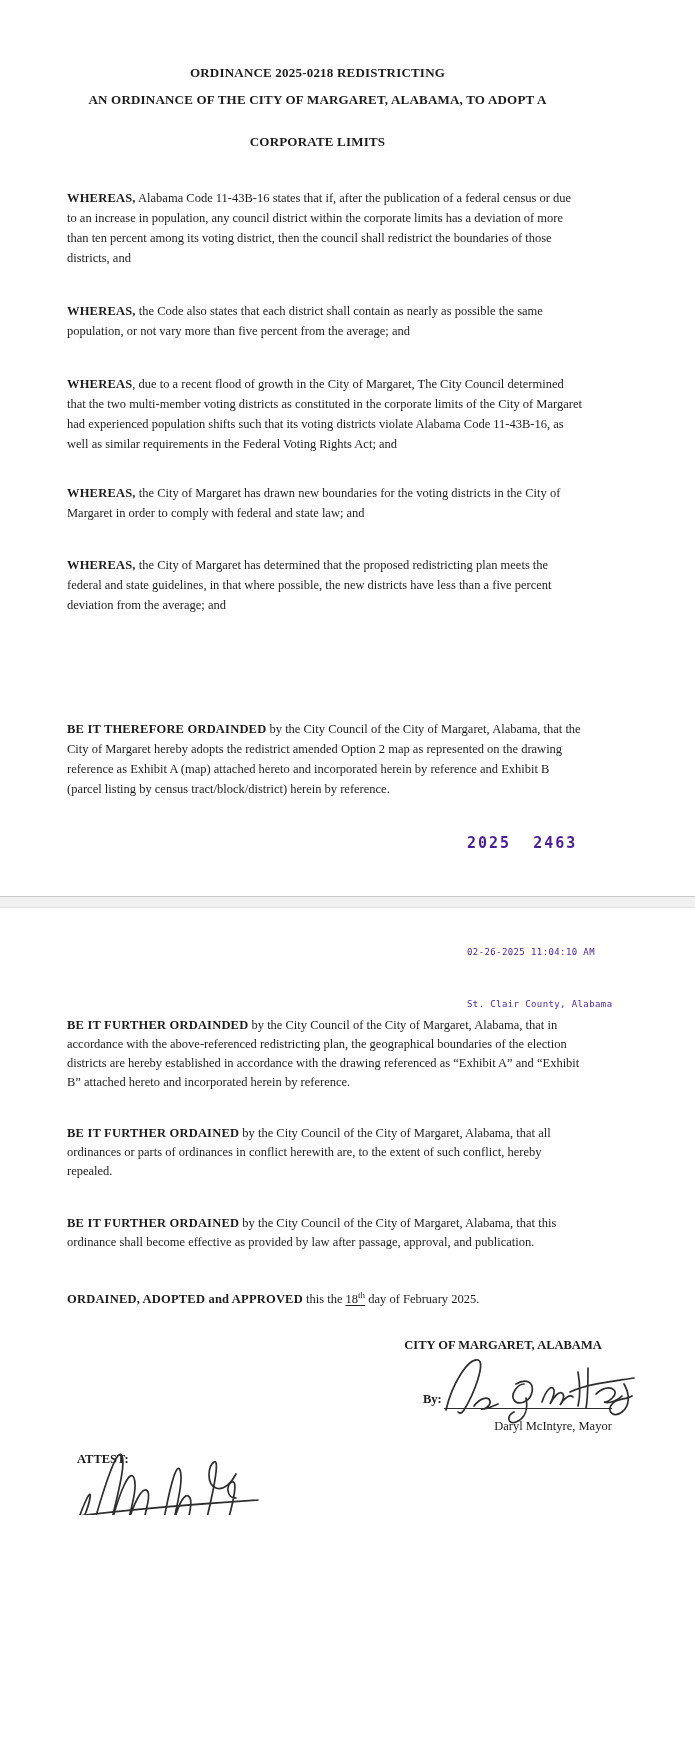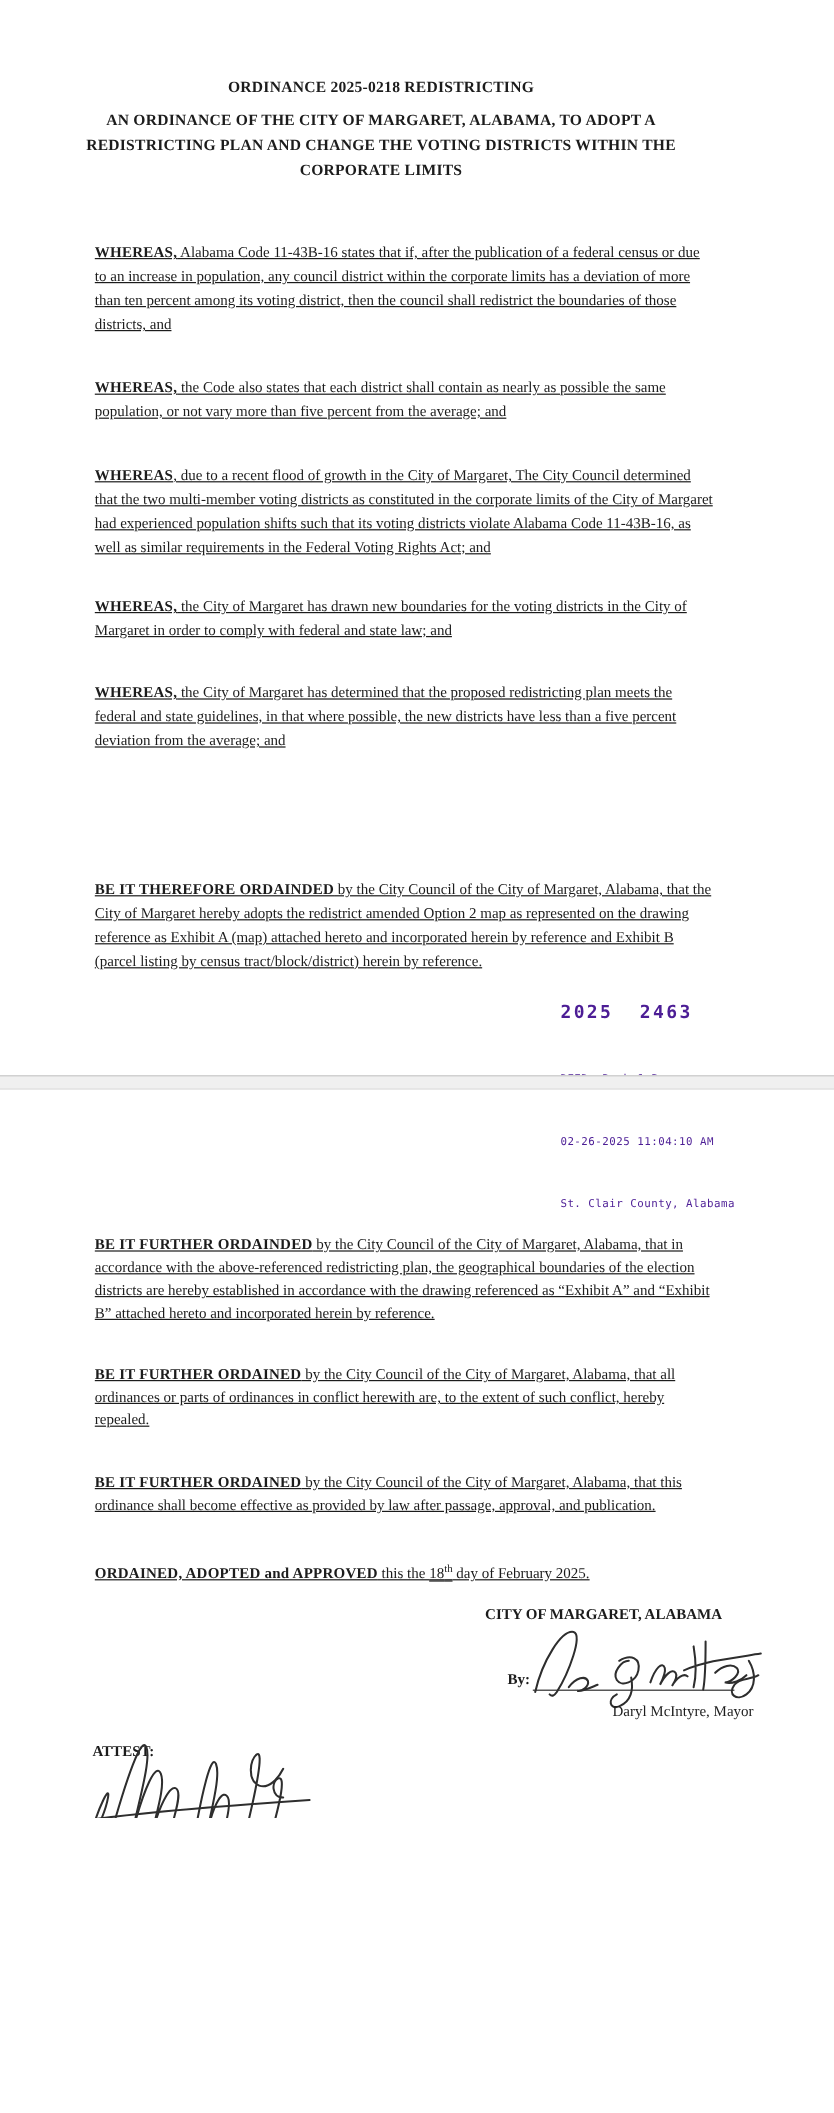--- a/index.html
+++ b/index.html
@@ -1,21 +1,21 @@
 <!DOCTYPE html>
 <html><head>
 <meta charset="utf-8">
 <style>
   html,body{margin:0;padding:0;background:#ffffff;}
   #doc{
     position:relative;width:695px;height:1515px;background:#ffffff;
     font-family:"Liberation Serif", serif;color:#1c1c1c;overflow:hidden;
   }
   .center-head{position:absolute;left:40px;width:555px;text-align:center;font-weight:bold;font-size:13px;line-height:21px;letter-spacing:0.2px;}
-  .para{position:absolute;left:63px;width:515px;font-size:12.5px;line-height:20px;text-align:left;margin:16px;text-decoration:underline;}
+  .para{position:absolute;left:63px;width:515px;font-size:12.5px;line-height:20px;text-align:left;margin:4px;}
   .para.p2{line-height:19px;}
   .para b{letter-spacing:0.2px;}
   .stamp{position:absolute;font-family:"DejaVu Sans Mono", monospace;white-space:pre;}
   .stamp .snum{font-size:15px;font-weight:bold;letter-spacing:2px;line-height:17px;margin-bottom:3px;}
   .stamp .sline{font-size:9px;line-height:14px;letter-spacing:0.4px;}
   .stamp1{left:467px;top:797px;color:#4c1d95;}
   .stamp2{left:466px;top:1505px;color:#8b80a8;width:214px;}
   .stamp2 .sgap{height:7px;}
   .stamp2 .sline{line-height:13px;text-decoration:underline;}
   .divider{position:absolute;left:0;top:896px;width:695px;height:10px;background:#f0f0f0;border-top:1px solid #c9c9c9;border-bottom:1px solid #dedede;}
@@ -27,21 +27,20 @@
   sup{font-size:9px;vertical-align:super;line-height:0;}
   u{text-underline-offset:2px;}
 </style>
 </head>
 <body>
 
 <div id="doc">
 
   <div class="center-head" style="top:62px;">ORDINANCE 2025-0218 REDISTRICTING</div>
   <div class="center-head" style="top:89px;">AN ORDINANCE OF THE CITY OF MARGARET, ALABAMA, TO ADOPT A</div>
-  <div class="center-head" style="top:110px;">REDISTRICTING PLAN AND CHANGE THE VOTING DISTRICTS WITHIN THE</div>
   <div class="center-head" style="top:131px;">CORPORATE LIMITS</div>
 
   <p class="para" style="top:184px;"><b>WHEREAS,</b><span> Alabama Code 11-43B-16 states that if, after the publication of a federal census or due to an increase in population, any council district within the corporate limits has a deviation of more than ten percent among its voting district, then the council shall redistrict the boundaries of those districts, and</span></p>
   <p class="para" style="top:297px;"><b>WHEREAS,</b><span> the Code also states that each district shall contain as nearly as possible the same population, or not vary more than five percent from the average; and</span></p>
   <p class="para" style="top:370px;"><b>WHEREAS</b><span>, due to a recent flood of growth in the City of Margaret, The City Council determined that the two multi-member voting districts as constituted in the corporate limits of the City of Margaret had experienced population shifts such that its voting districts violate Alabama Code 11-43B-16, as well as similar requirements in the Federal Voting Rights Act; and</span></p>
   <p class="para" style="top:479px;"><b>WHEREAS,</b><span> the City of Margaret has drawn new boundaries for the voting districts in the City of Margaret in order to comply with federal and state law; and</span></p>
   <p class="para" style="top:551px;"><b>WHEREAS,</b><span> the City of Margaret has determined that the proposed redistricting plan meets the federal and state guidelines, in that where possible, the new districts have less than a five percent deviation from the average; and</span></p>
   <p class="para" style="top:715px;"><b>BE IT THEREFORE ORDAINDED</b><span> by the City Council of the City of Margaret, Alabama, that the City of Margaret hereby adopts the redistrict amended Option 2 map as represented on the drawing reference as Exhibit A (map) attached hereto and incorporated herein by reference and Exhibit B (parcel listing by census tract/block/district) herein by reference.</span></p>
 
   <div class="stamp stamp1">
@@ -65,21 +64,21 @@
     <path d="M8,58 C14,32 30,6 40,8 C48,10 36,42 26,58 C24,61 22,62 20,60"></path>
     <path d="M36,54 C42,46 50,44 52,49 C53,53 47,58 43,57 C47,58 55,54 60,52"></path>
     <path d="M78,32 C88,26 96,30 94,40 C92,50 80,54 76,48 C72,42 80,32 86,32 M88,46 C90,56 88,66 78,70 C70,73 68,64 76,60"></path>
     <path d="M104,50 C108,38 114,32 116,38 C117,42 114,48 112,52 C116,44 122,38 125,42 C127,45 124,50 122,53 C126,46 132,42 135,45"></path>
     <path d="M140,20 C142,32 142,46 140,54 M150,16 C150,30 150,46 148,56 M132,40 C150,32 170,30 196,26"></path>
     <path d="M158,42 C164,36 172,34 176,38 C180,42 172,50 166,50 C172,52 180,48 184,44"></path>
     <path d="M186,32 C192,42 192,54 184,60 C176,66 168,60 174,52 C178,46 188,48 194,44"></path>
   </svg>
   <div class="label-b" style="left:423px;top:1392px;">By:</div>
   <div class="sig-line" style="left:444px;top:1394px;width:168px;height:14px;"></div>
-  <div class="name" style="left:478px;top:1419px;width:150px;text-align:right;">Daryl McIntyre, Mayor</div>
+  <div class="name" style="left:478px;top:1419px;width:150px;text-align:center;">Daryl McIntyre, Mayor</div>
 
   <div class="label-b" style="left:77px;top:1452px;">ATTEST:</div>
   <svg class="sig" style="left:58px;top:1440px;" width="222" height="102" viewBox="0 0 222 102">
     <path d="M18,88 C24,66 34,46 32,58 C30,70 24,82 20,90"></path>
     <path d="M34,90 C48,40 60,6 64,16 C68,26 58,60 52,88"></path>
     <path d="M52,88 C62,50 72,28 76,38 C80,48 72,72 68,90 C76,60 86,44 90,52 C93,58 86,76 84,88"></path>
     <path d="M104,90 C110,56 118,20 122,30 C126,40 118,68 114,90 C120,62 128,50 132,58 C135,64 130,80 128,88"></path>
     <path d="M146,90 C156,50 162,18 156,22 C150,26 148,44 158,48 C166,51 174,42 178,34"></path>
     <path d="M6,78 C60,70 140,64 200,60"></path>
     <path d="M168,88 C176,60 180,40 174,42 C168,44 168,58 178,58"></path>

